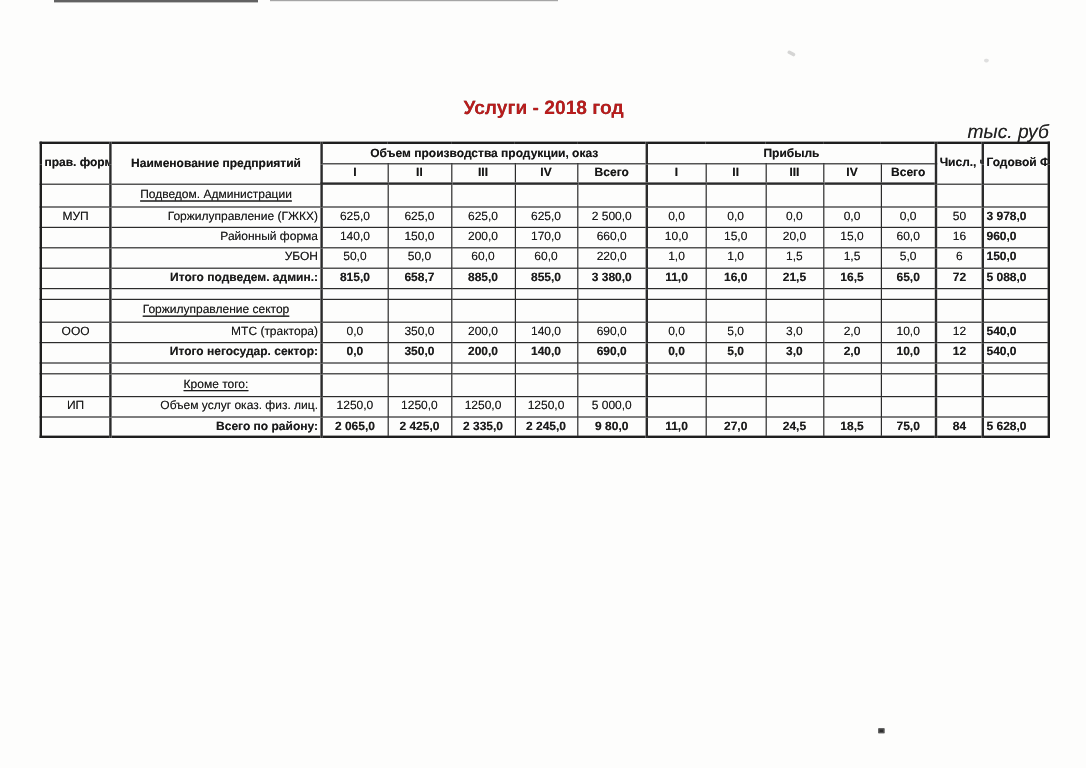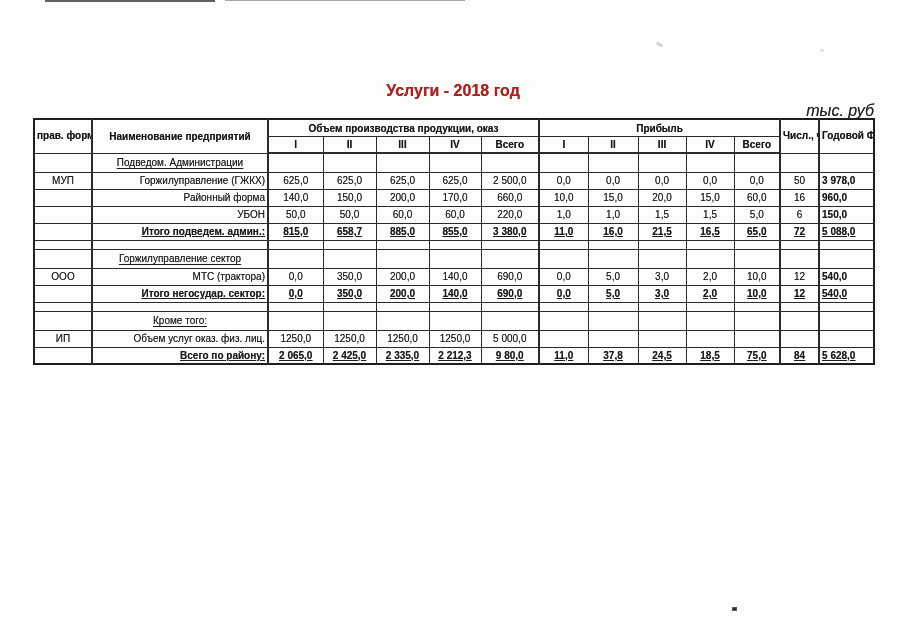--- a/index.html
+++ b/index.html
@@ -34,21 +34,21 @@
   thead tr.h2 th{border-bottom-width:2px;}
   th.span-head{border-bottom-width:1px;}
   
   .bl-thick{border-left-width:2px !important;}
   td{text-align:center;color:#1b1b1b;}
   td.cell-name{text-align:right;padding-left:3px;}
   td.cell-payroll{text-align:left;padding-right:5px;font-weight:bold;}
   td.cell-vol-total, td.cell-profit-total, td.cell-staff{font-weight:normal;}
   tr.row-section{height:19px;}
   tr.row-data{height:17px;}
-  tr.row-total{height:17px;text-decoration:underline;}
+  tr.row-total{height:17px;}
   tr.row-blank{height:9px;}
   tr.row-section td.cell-name{
     text-align:center;font-weight:normal;text-decoration:underline;
     text-underline-offset:2px;
     margin-left:19px;
   }
   tr.row-total td{font-weight:bold;}
   
   .artifact{position:absolute;pointer-events:none;}
   .scan-top-1{left:45px;top:0;width:170px;height:2px;background:#474747;opacity:.85;}
@@ -305,24 +305,24 @@
           <td class="cell-profit-total"></td>
           <td class="cell-staff bl-thick"></td>
           <td class="cell-payroll bl-thick"></td>
         </tr>
         <tr class="row-total">
           <td class="cell-legal-form"></td>
           <td class="cell-name bl-thick">Всего по району:</td>
           <td class="cell-vol-q1 bl-thick">2 065,0</td>
           <td class="cell-vol-q2">2 425,0</td>
           <td class="cell-vol-q3">2 335,0</td>
-          <td class="cell-vol-q4">2 212,3</td>
+          <td class="cell-vol-q4">2 245,0</td>
           <td class="cell-vol-total">9 80,0</td>
           <td class="cell-profit-q1 bl-thick">11,0</td>
-          <td class="cell-profit-q2">37,8</td>
+          <td class="cell-profit-q2">27,0</td>
           <td class="cell-profit-q3">24,5</td>
           <td class="cell-profit-q4">18,5</td>
           <td class="cell-profit-total">75,0</td>
           <td class="cell-staff bl-thick">84</td>
           <td class="cell-payroll bl-thick">5 628,0</td>
         </tr>
       </tbody>
   </table>
 
 </div>

